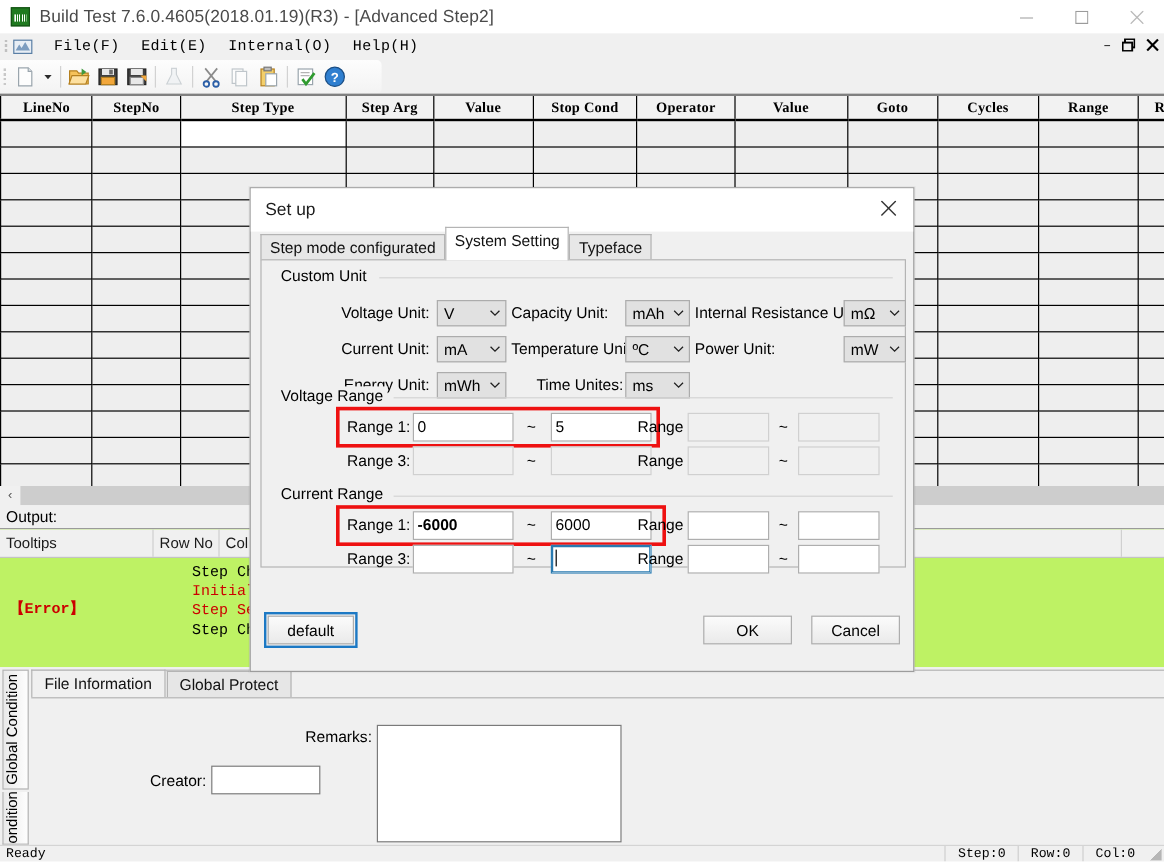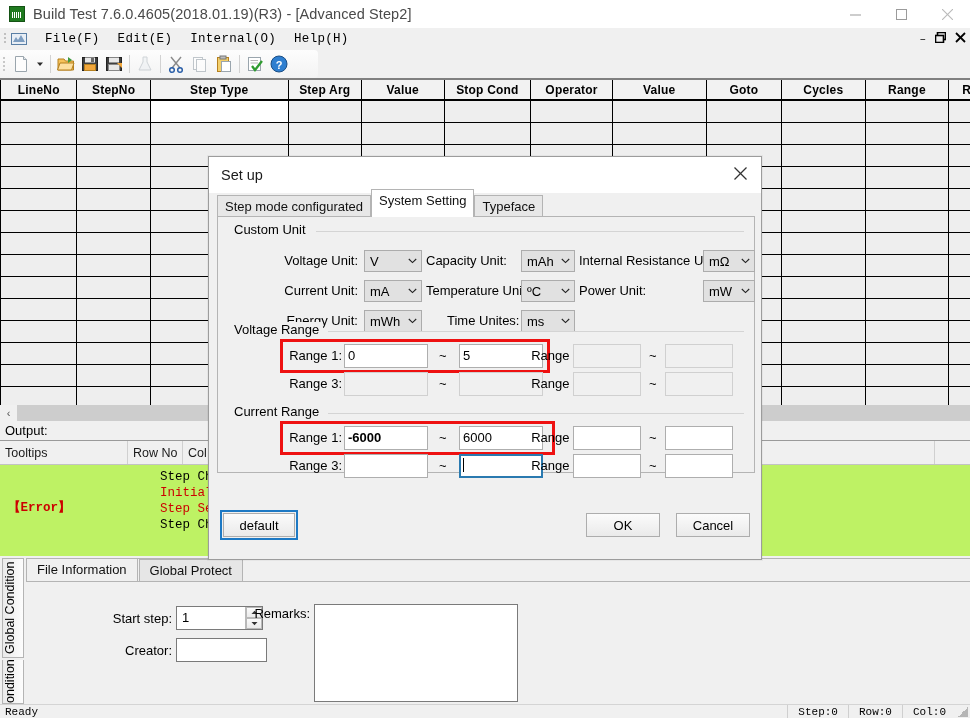--- a/index.html
+++ b/index.html
@@ -125,21 +125,21 @@
     table-layout: fixed;
     width: 985px;
     font-family: "Liberation Mono", monospace;
   }
   table.grid th {
     height: 20px;
     background: #f2f2f2;
     border-right: 1px solid #000;
     border-bottom: 2px solid #000;
     font-size: 12px; font-weight: bold; color: #000;
-    font-family: Liberation Sans, sans-serif;
+    font-family: Liberation Serif, serif;
     letter-spacing: .2px;
     padding: 0;
   }
   table.grid td {
     height: 22px;
     background: #eeeeee;
     border-right: 1px solid #000;
     border-bottom: 1px solid #000;
     padding: 0;
   }
@@ -776,38 +776,20 @@
     <div class="vtab" id="vtab1">Global Condition</div>
     <div class="vtab" id="vtab2">ondition</div>
 
     <div class="panel">
       <div class="ptabs">
         <div class="ptab active">File Information</div>
         <div class="ptab">Global Protect</div>
       </div>
       <div class="panel-body">
 
-        <div class="fld-row" style="left:28px; top:24px;">
-          <div class="fld-label" style="width:118px">Start step:</div>
-          <div class="spin">
-            <div class="spin-val">1</div>
-            <div class="spin-btns">
-              <div class="spin-btn">
-                <svg width="7" height="5" viewBox="0 0 7 5">
-                    <path d="M0.5 4 L3.5 0.7 L6.5 4 Z" fill="#333"></path>
-                  </svg>
-              </div>
-              <div class="spin-btn">
-                <svg width="7" height="5" viewBox="0 0 7 5">
-                    <path d="M0.5 1 L3.5 4.3 L6.5 1 Z" fill="#333"></path>
-                  </svg>
-              </div>
-            </div>
-          </div>
-        </div>
 
         <div class="fld-row" style="left:28px; top:56px;">
           <div class="fld-label" style="width:118px">Creator:</div>
           <div class="txtbox" style="width:91px"></div>
         </div>
 
         <div class="fld-row" style="left:218px; top:22px; align-items:flex-start;">
           <div class="fld-label" style="width:66px; line-height:20px">Remarks:</div>
           <div class="txtbox" style="width:204px; height:98px;"></div>
         </div>

